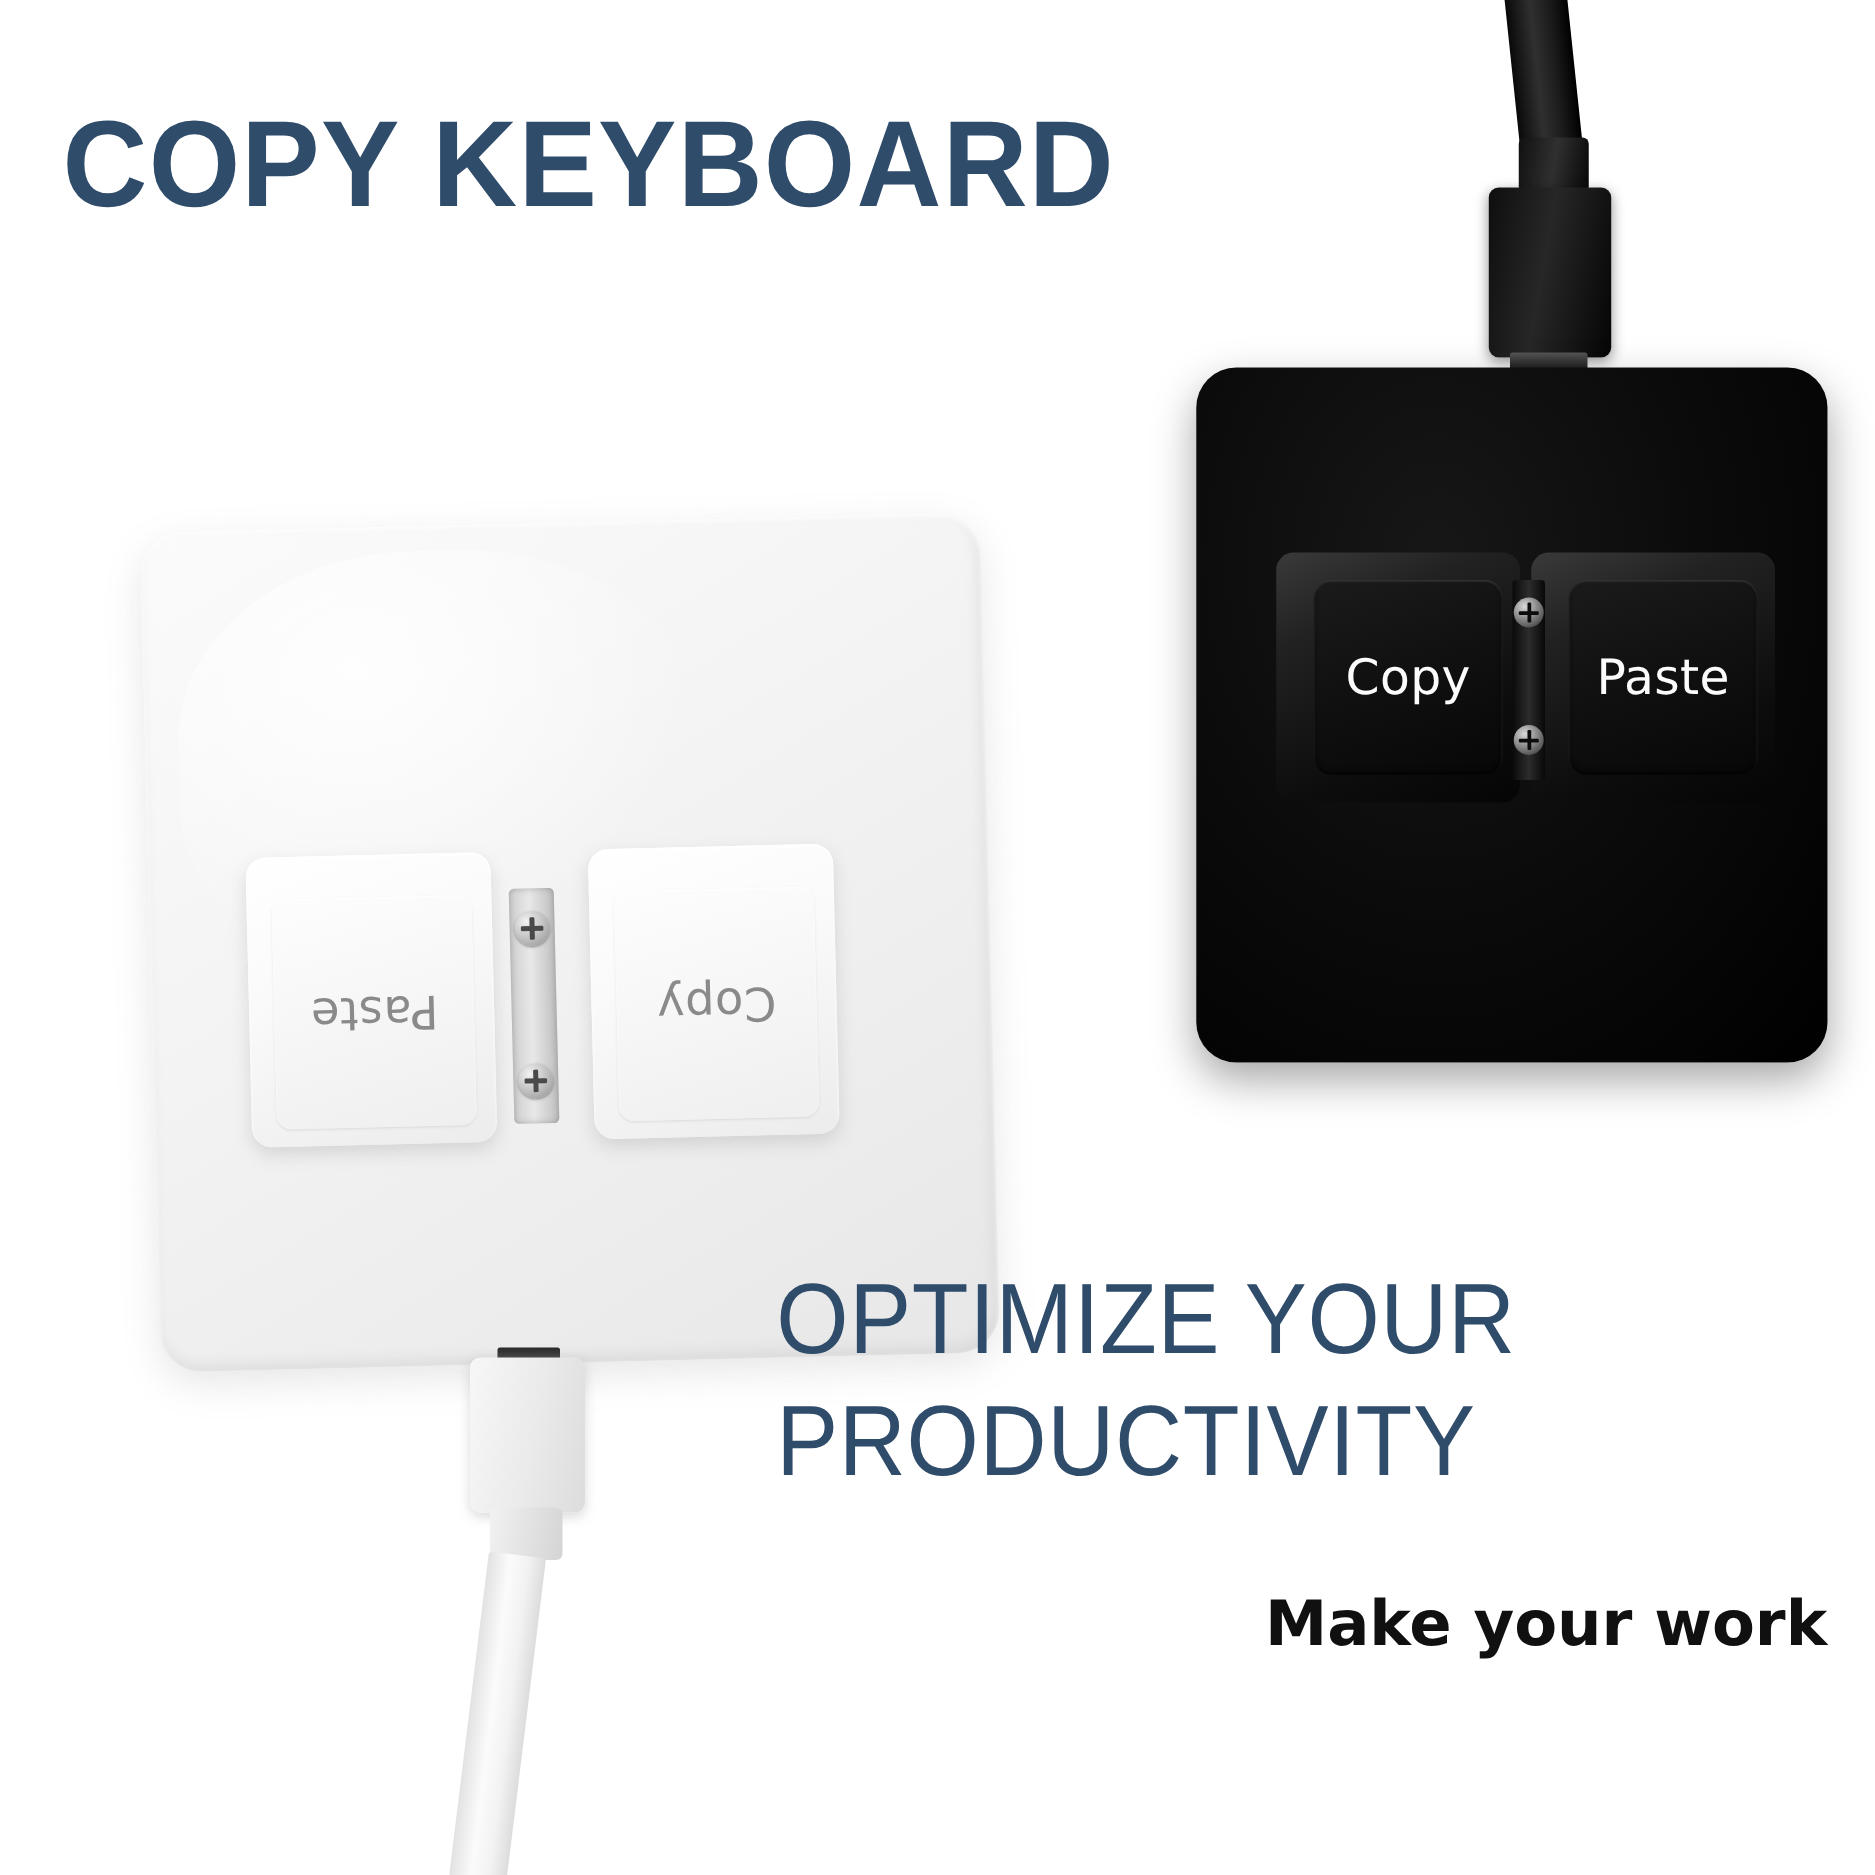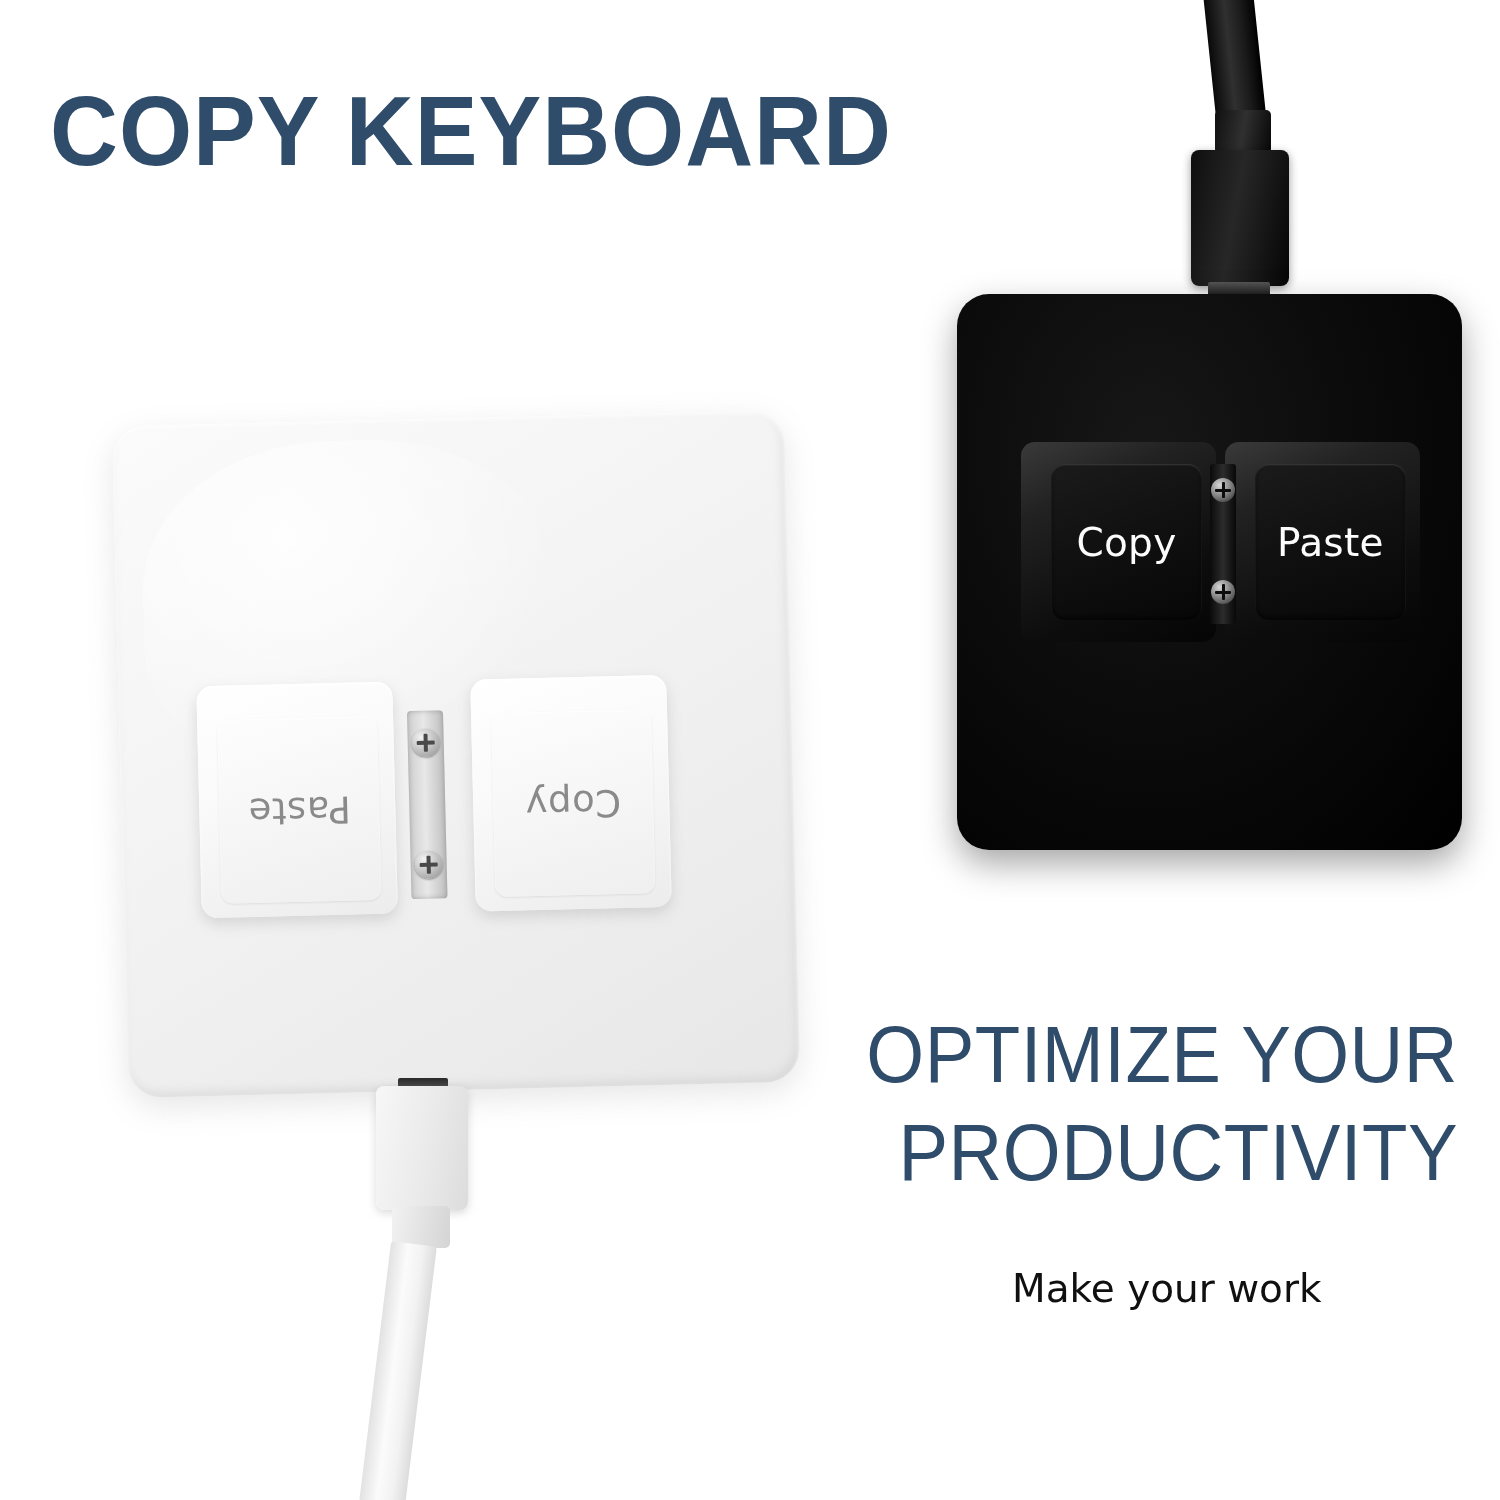--- a/index.html
+++ b/index.html
@@ -30,37 +30,37 @@
     white-space: nowrap;
     transform: scaleX(0.96);
     transform-origin: left top;
   }
 
   #headline {
     position: absolute;
     right: 42px;
     top: 1006px;
     width: 900px;
-    text-align: right;
+    text-align: left;
     font-family: "Liberation Sans Narrow", "Liberation Sans", sans-serif;
     font-weight: 300;
     font-size: 80px;
     line-height: 1.22;
     letter-spacing: 0.5px;
     color: #2f4c6b;
   }
   #headline .hl-line { display: block; transform: scaleX(0.93); transform-origin: right center; }
 
   #subtext {
     position: absolute;
     left: 1012px;
     top: 1253px;
     font-family: "DejaVu Sans", sans-serif;
-    font-weight: 400;
-    font-size: 39px;
+    font-weight: 700;
+    font-size: 50px;
     line-height: 1.85;
     color: #101010;
   }
   #subtext .sub-line { display: block; }
 
   
   #white-pad-group {
     position: absolute;
     left: 120px;
     top: 418px;

